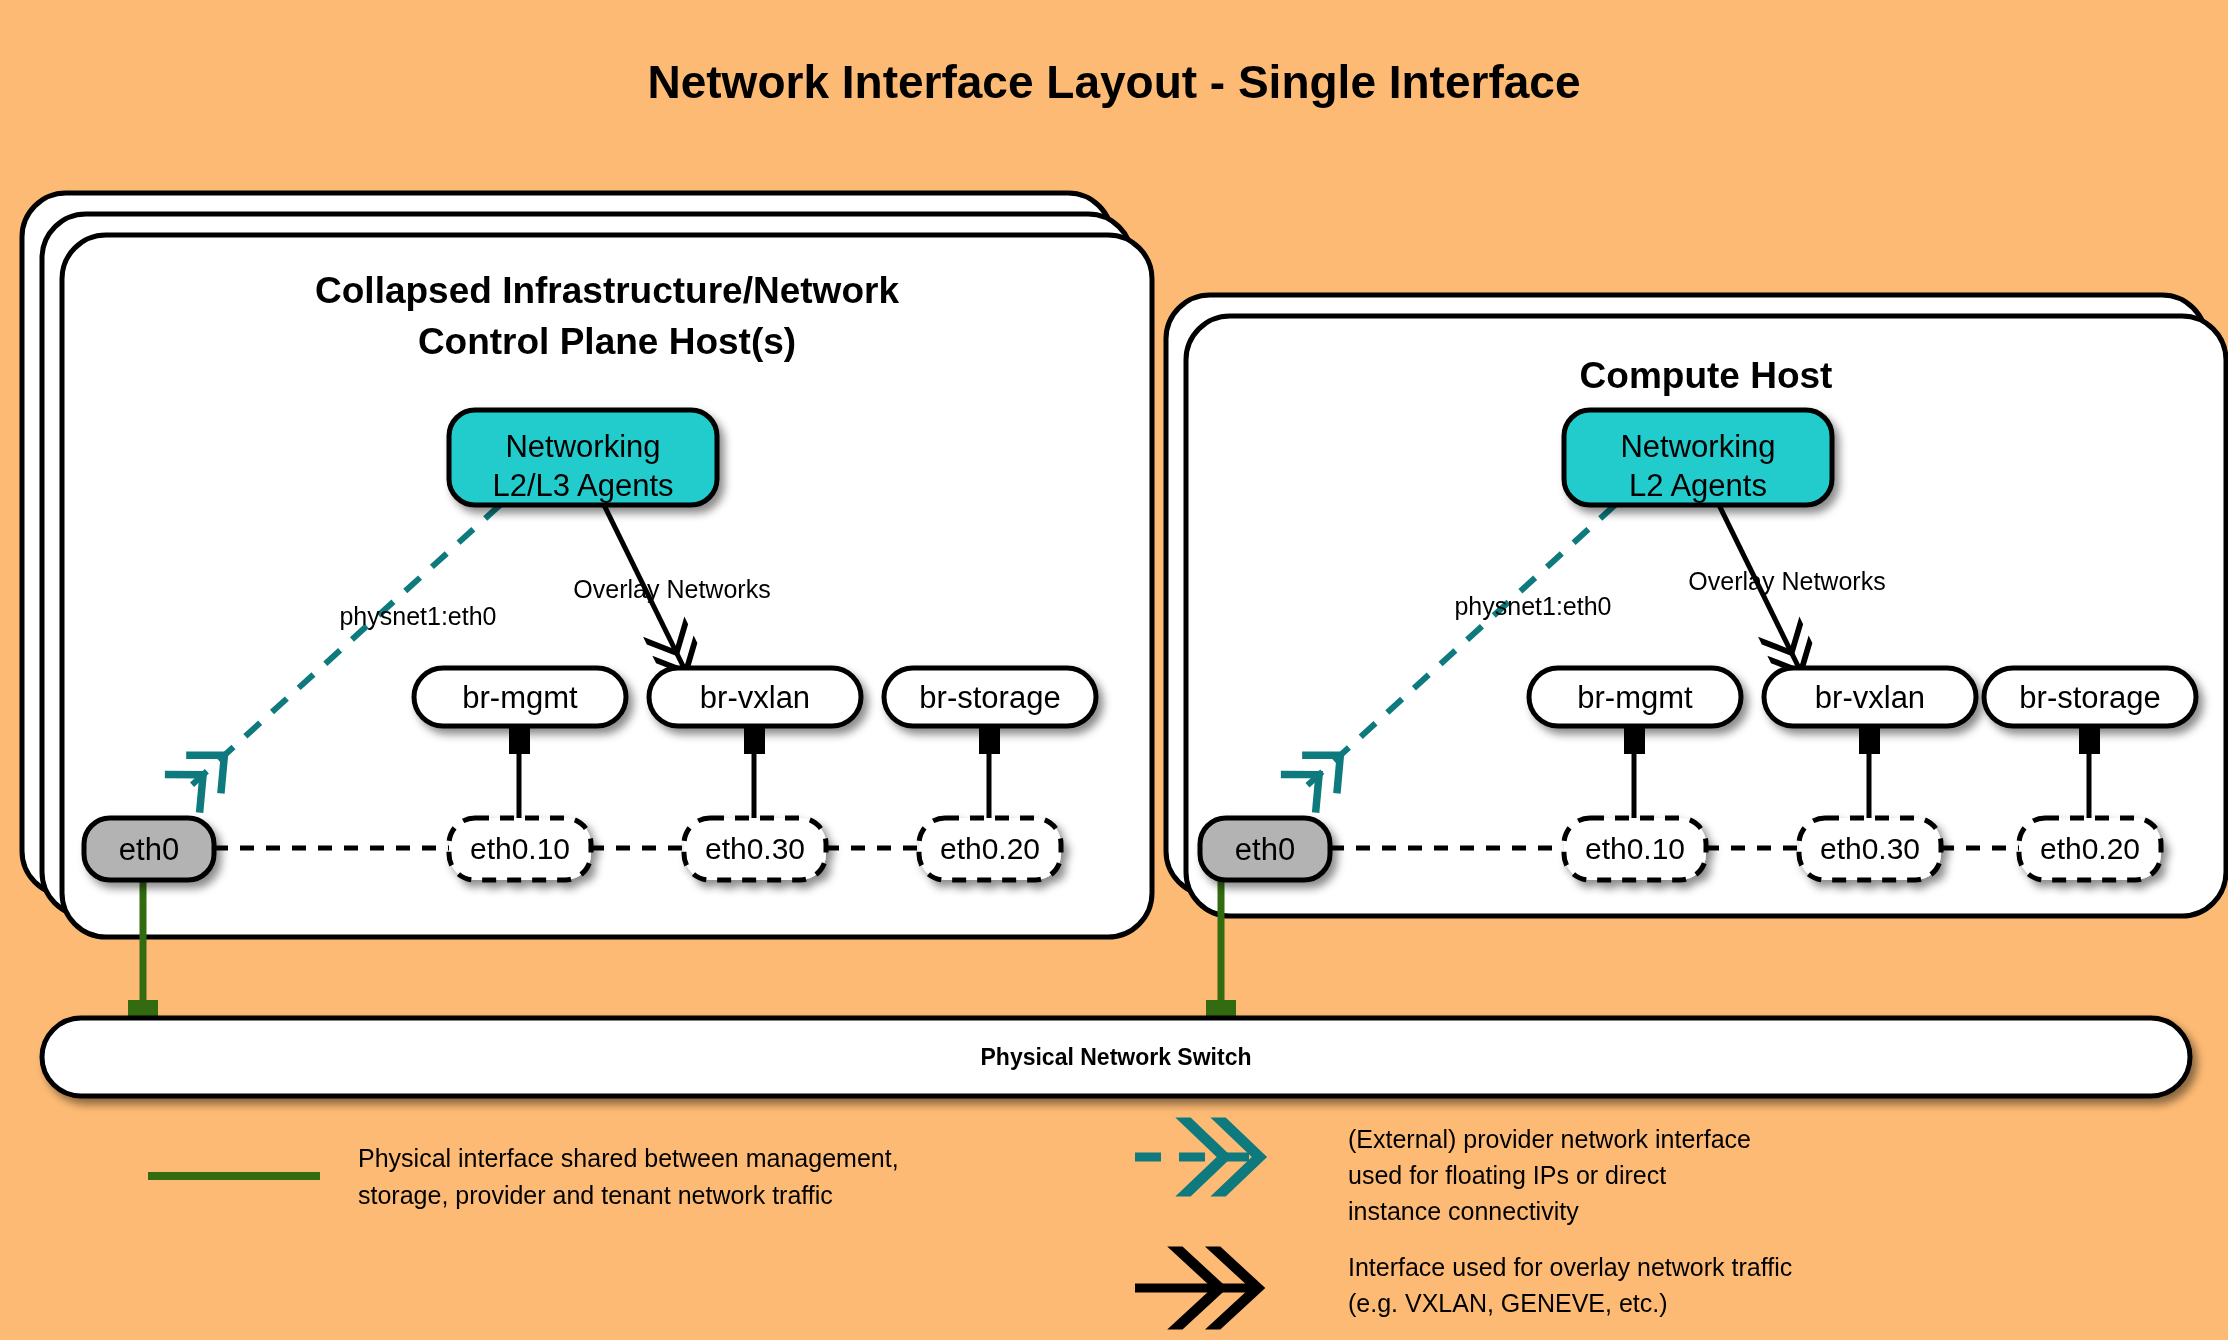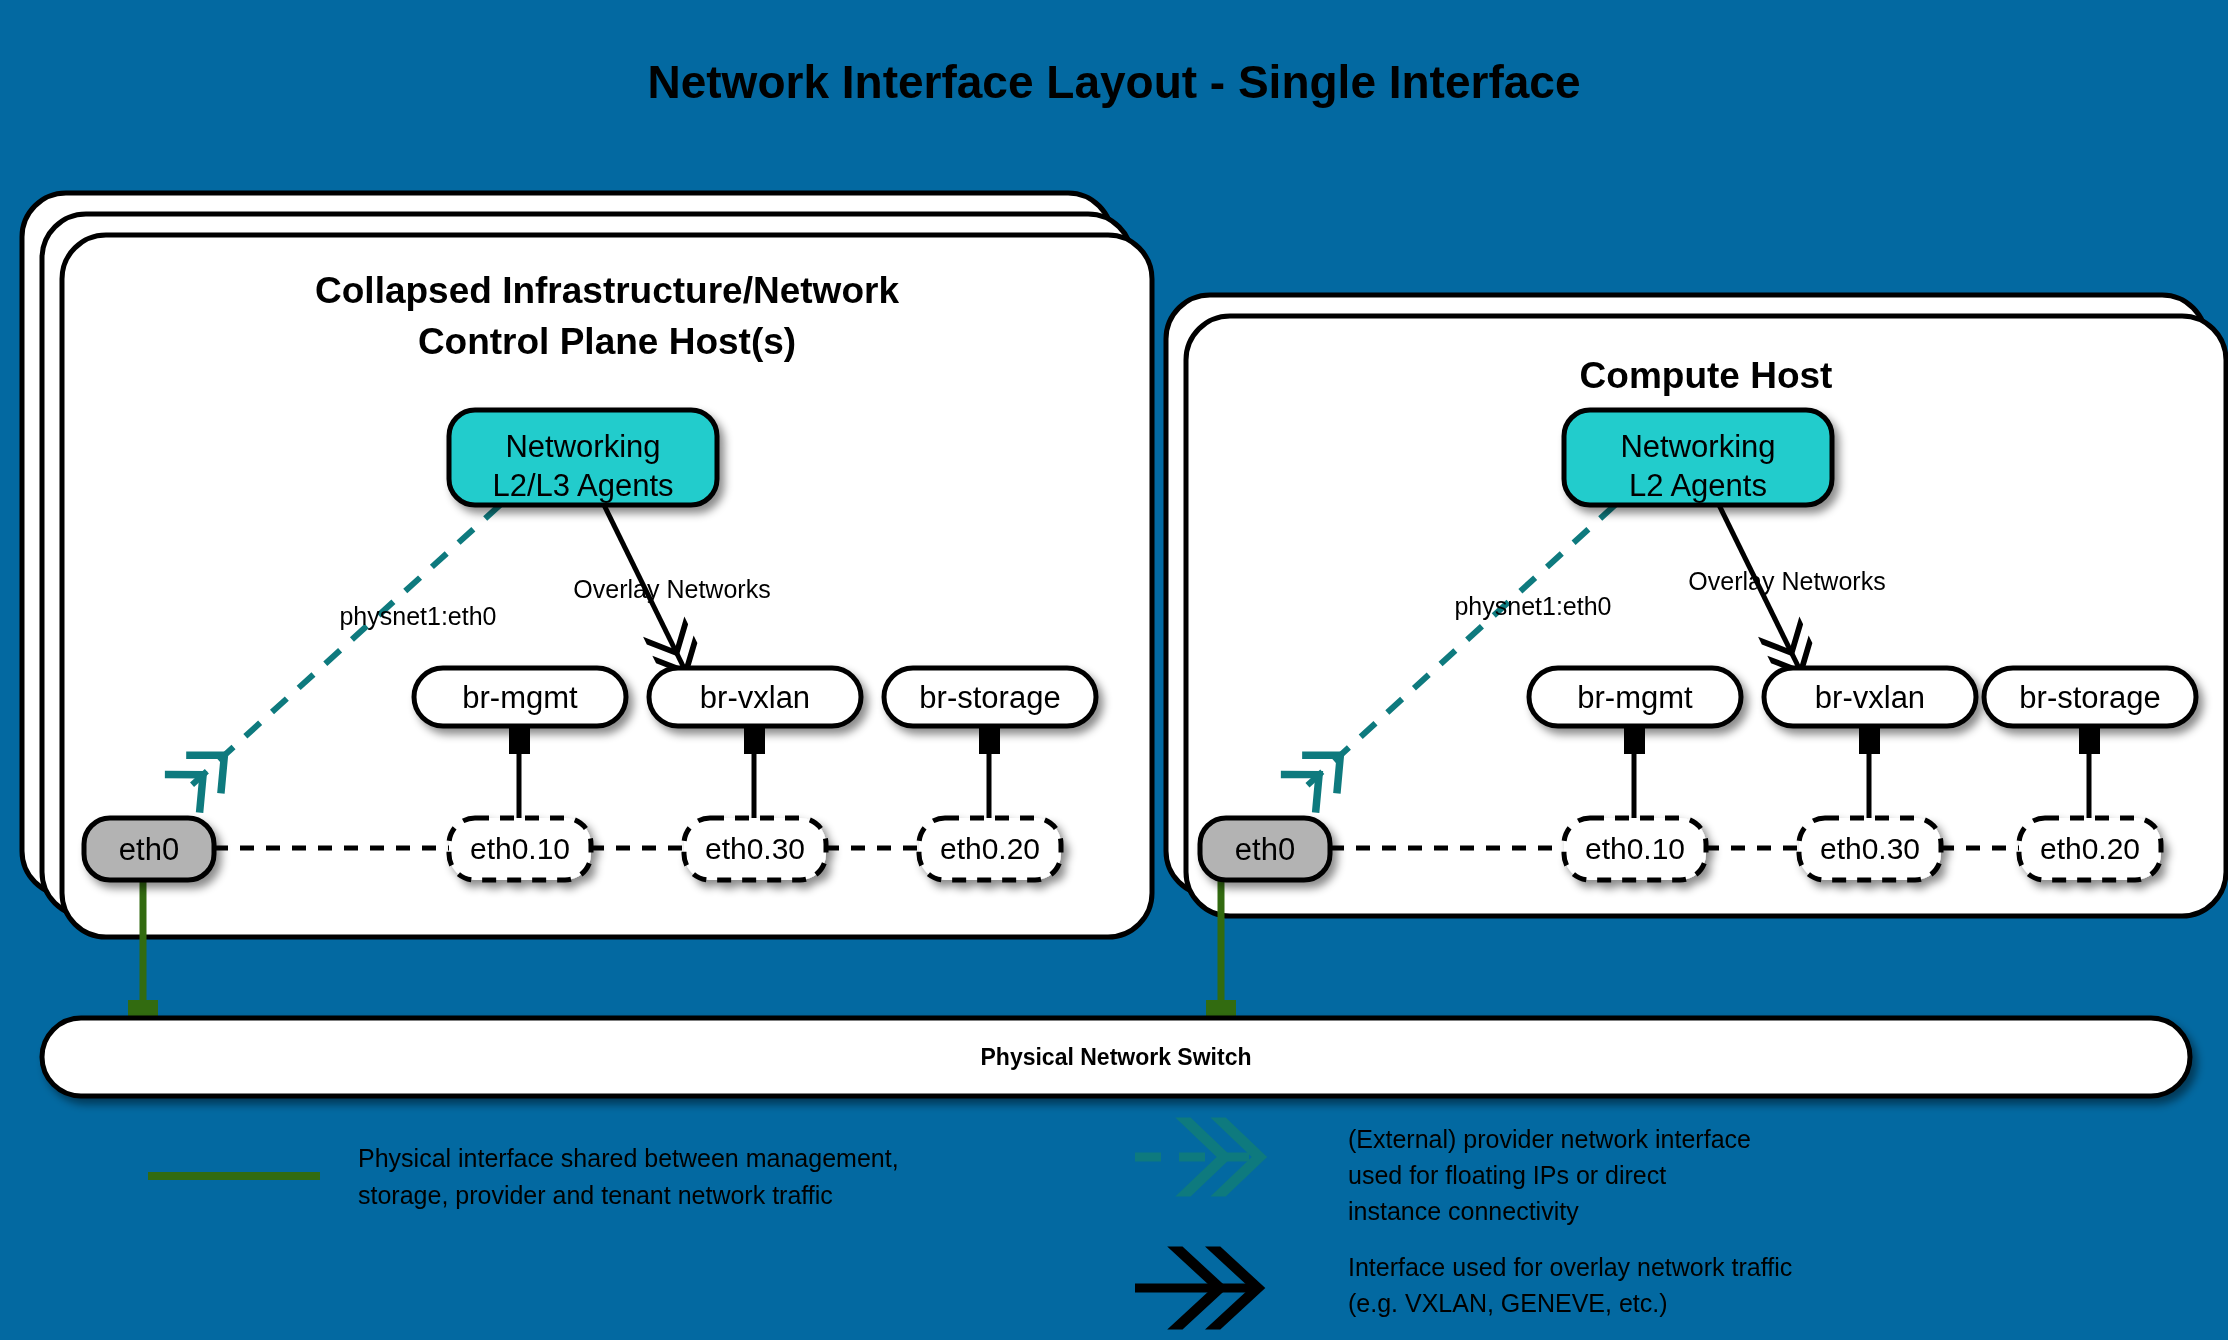--- a/index.html
+++ b/index.html
@@ -7,21 +7,21 @@
     padding: 0;
     background: #ffffff;
   }
   body {
     font-family: "Liberation Sans", sans-serif;
   }
   #root {
     position: relative;
     width: 2228px;
     height: 1340px;
-    background: #0369a1;
+    background: #fdba74;
     overflow: hidden;
   }
   #diagram-svg {
     position: absolute;
     left: 0;
     top: 0;
     width: 2228px;
     height: 1340px;
   }
   .title-text {

